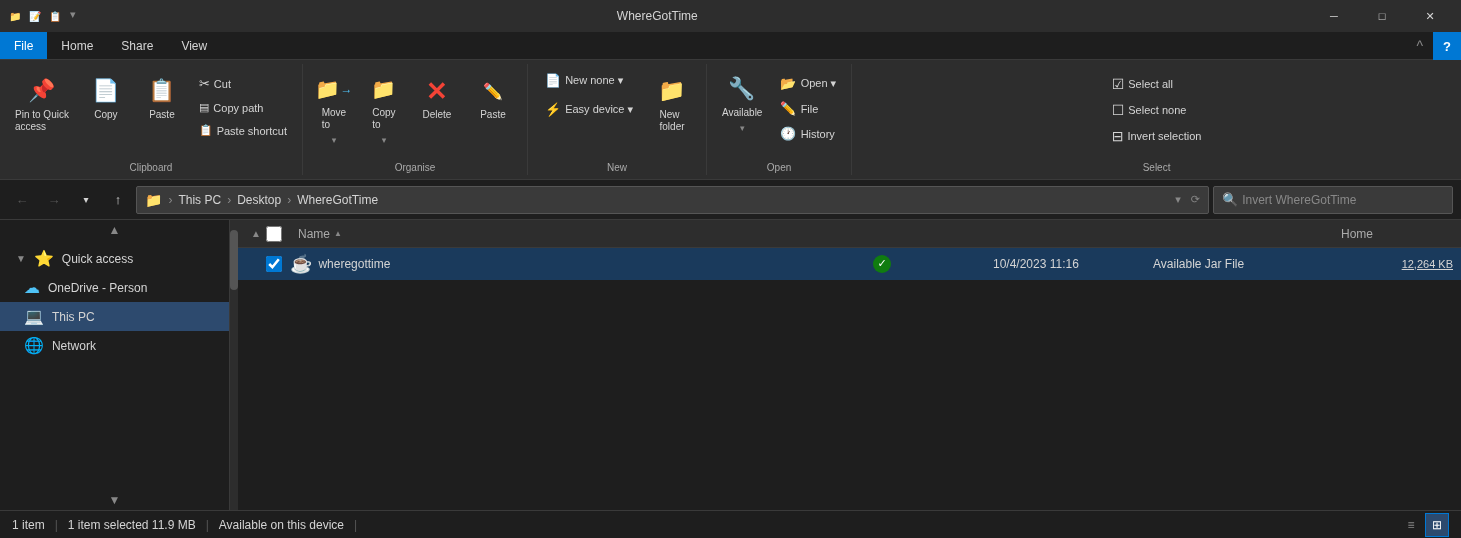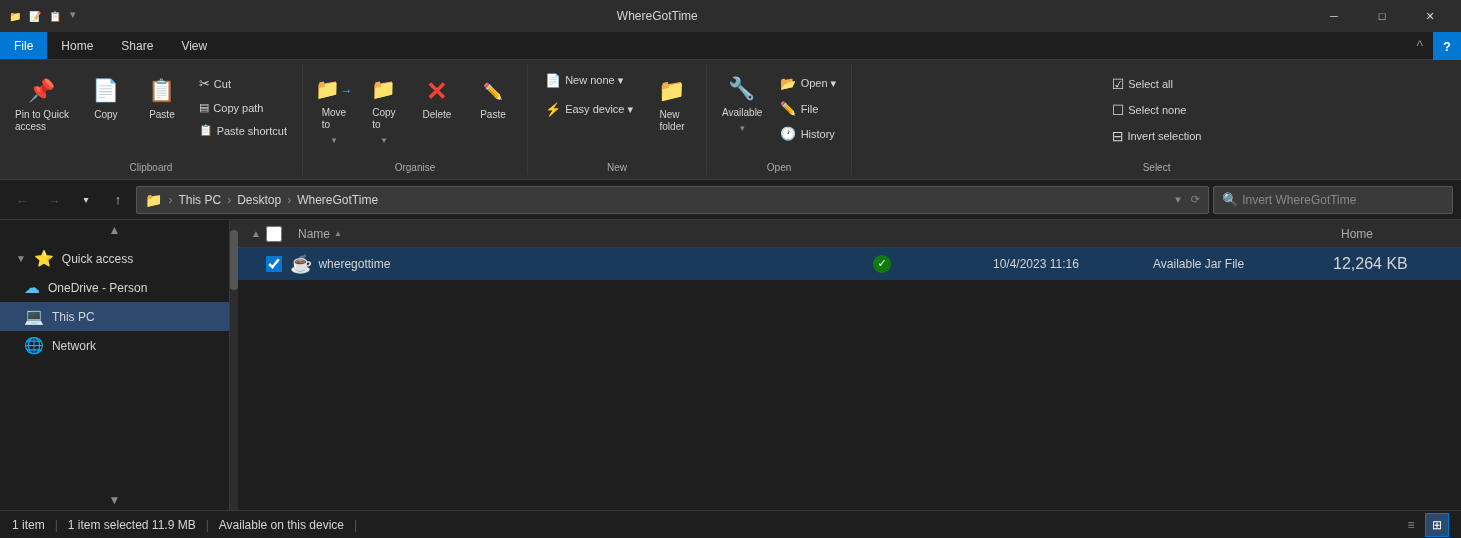--- a/index.html
+++ b/index.html
@@ -338,21 +338,21 @@
       padding: 0 8px;
       cursor: pointer;
       border-bottom: 1px solid transparent;
     }
     .file-row.selected { background: #1a3a5c; }
     .file-icon { font-size: 18px; margin-right: 6px; flex-shrink: 0; }
     .file-name-cell { flex: 1; font-size: 12px; display: flex; align-items: center; }
     .file-status-cell { width: 120px; display: flex; align-items: center; }
     .file-date-cell { width: 160px; font-size: 12px; }
     .file-type-cell { width: 180px; font-size: 12px; }
-    .file-size-cell { width: 120px; font-size: 16px; text-align: left; }
+    .file-size-cell { width: 120px; font-size: 11px; text-align: right; text-decoration: underline; }
     .status-check {
       width: 18px;
       height: 18px;
       border-radius: 50%;
       background: #107c10;
       display: flex;
       align-items: center;
       justify-content: center;
       color: #fff;
       font-size: 11px;

